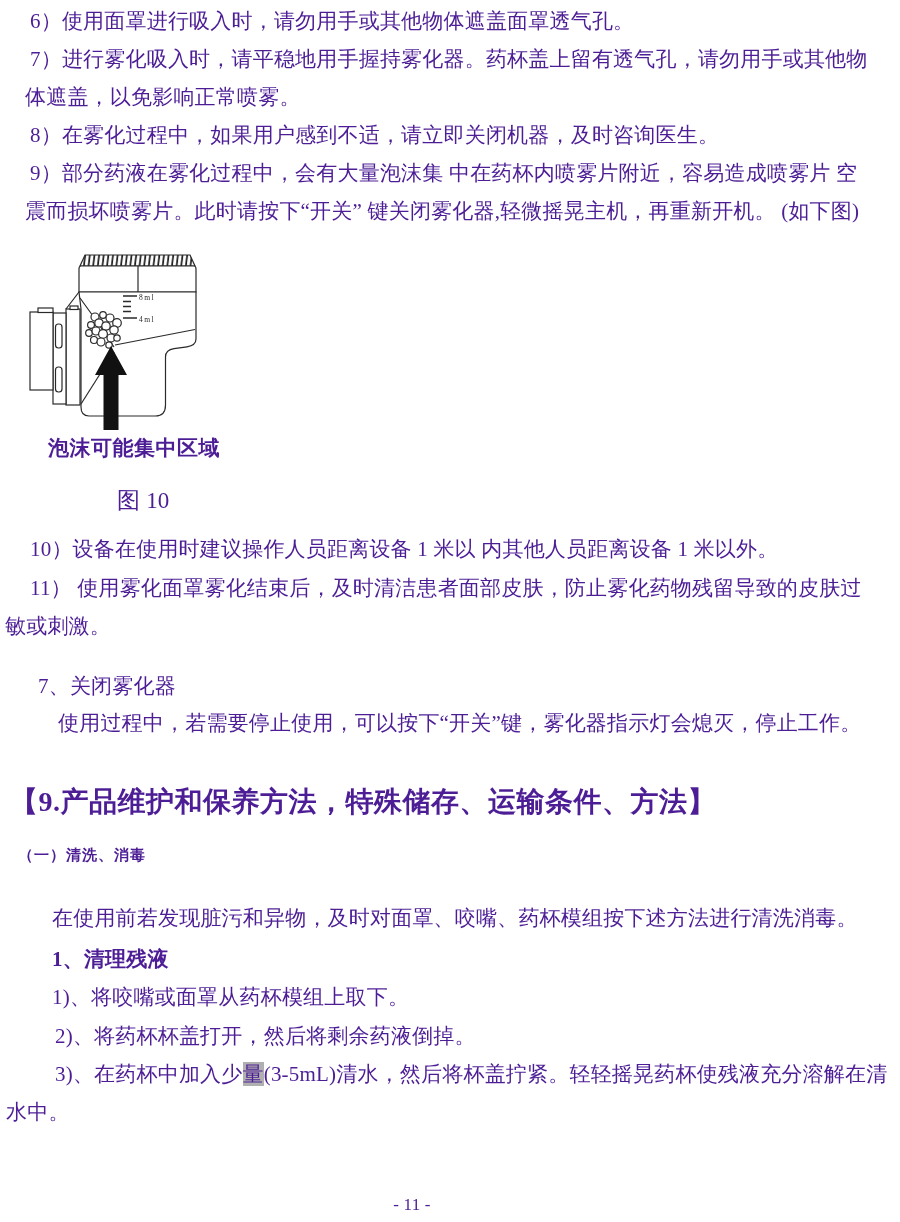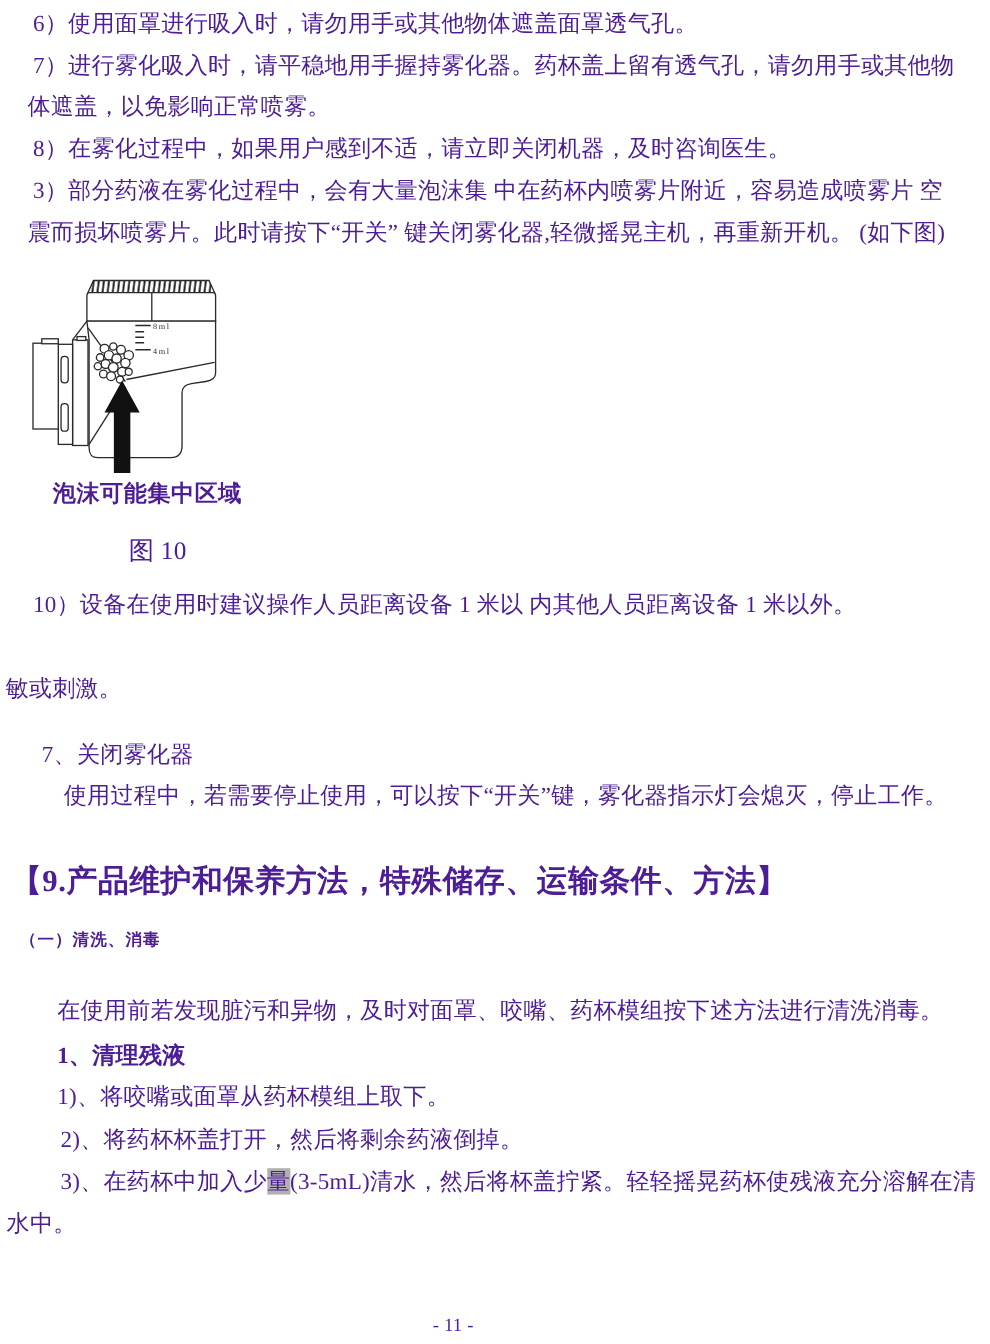--- a/index.html
+++ b/index.html
@@ -18,21 +18,21 @@
 </style>
 </head>
 <body>
 
 <div class="page">
 
   <div class="ln" style="top:9px;left:30px">6）使用面罩进行吸入时，请勿用手或其他物体遮盖面罩透气孔。</div>
   <div class="ln" style="top:47px;left:30px">7）进行雾化吸入时，请平稳地用手握持雾化器。药杯盖上留有透气孔，请勿用手或其他物</div>
   <div class="ln" style="top:85px;left:25px">体遮盖，以免影响正常喷雾。</div>
   <div class="ln" style="top:123px;left:30px">8）在雾化过程中，如果用户感到不适，请立即关闭机器，及时咨询医生。</div>
-  <div class="ln" style="top:161px;left:30px">3）部分药液在雾化过程中，会有大量泡沫集 中在药杯内喷雾片附近，容易造成喷雾片 空</div>
+  <div class="ln" style="top:161px;left:30px">9）部分药液在雾化过程中，会有大量泡沫集 中在药杯内喷雾片附近，容易造成喷雾片 空</div>
   <div class="ln" style="top:199px;left:25px">震而损坏喷雾片。此时请按下“开关” 键关闭雾化器,轻微摇晃主机，再重新开机。 (如下图)</div>
 
   <div class="figwrap">
     <svg width="300" height="215" viewBox="0 0 300 215">
       <defs>
         <pattern id="hatch" width="4.6" height="12" patternUnits="userSpaceOnUse" patternTransform="rotate(7)">
           <line x1="2" y1="-1" x2="2" y2="13" stroke="#1a1a1a" stroke-width="1.7"></line>
         </pattern>
       </defs>
       <g stroke="#2a2a2a" stroke-width="1.2" fill="none">
@@ -86,20 +86,21 @@
       <text x="111" y="47.5" font-size="7.5" letter-spacing="1.5" fill="#2a2a2a">8ml</text>
       <text x="111" y="69.5" font-size="7.5" letter-spacing="1.5" fill="#2a2a2a">4ml</text>
 
       <polygon points="83,94 99,123 90.5,123 90.5,178 75.5,178 75.5,123 67,123" fill="#111"></polygon>
     </svg>
   </div>
   <div class="figlabel" style="left:48px;top:434px">泡沫可能集中区域</div>
   <div class="ln caption" style="top:488px;left:117px">图 10</div>
 
   <div class="ln" style="top:537px;left:30px">10）设备在使用时建议操作人员距离设备 1 米以 内其他人员距离设备 1 米以外。</div>
+  <div class="ln" style="top:576px;left:30px">11） 使用雾化面罩雾化结束后，及时清洁患者面部皮肤，防止雾化药物残留导致的皮肤过</div>
   <div class="ln" style="top:614px;left:5px">敏或刺激。</div>
 
   <div class="ln" style="top:674px;left:38px">7、关闭雾化器</div>
   <div class="ln" style="top:711px;left:58px">使用过程中，若需要停止使用，可以按下“开关”键，雾化器指示灯会熄灭，停止工作。</div>
 
   <div class="ln b h1" style="top:786px;left:10px">【9.产品维护和保养方法，特殊储存、运输条件、方法】</div>
   <div class="ln b h2" style="top:847px;left:18px">（一）清洗、消毒</div>
   <div class="ln" style="top:906px;left:52px">在使用前若发现脏污和异物，及时对面罩、咬嘴、药杯模组按下述方法进行清洗消毒。</div>
   <div class="ln b" style="top:947px;left:52px">1、清理残液</div>
   <div class="ln" style="top:985px;left:52px">1)、将咬嘴或面罩从药杯模组上取下。</div>

